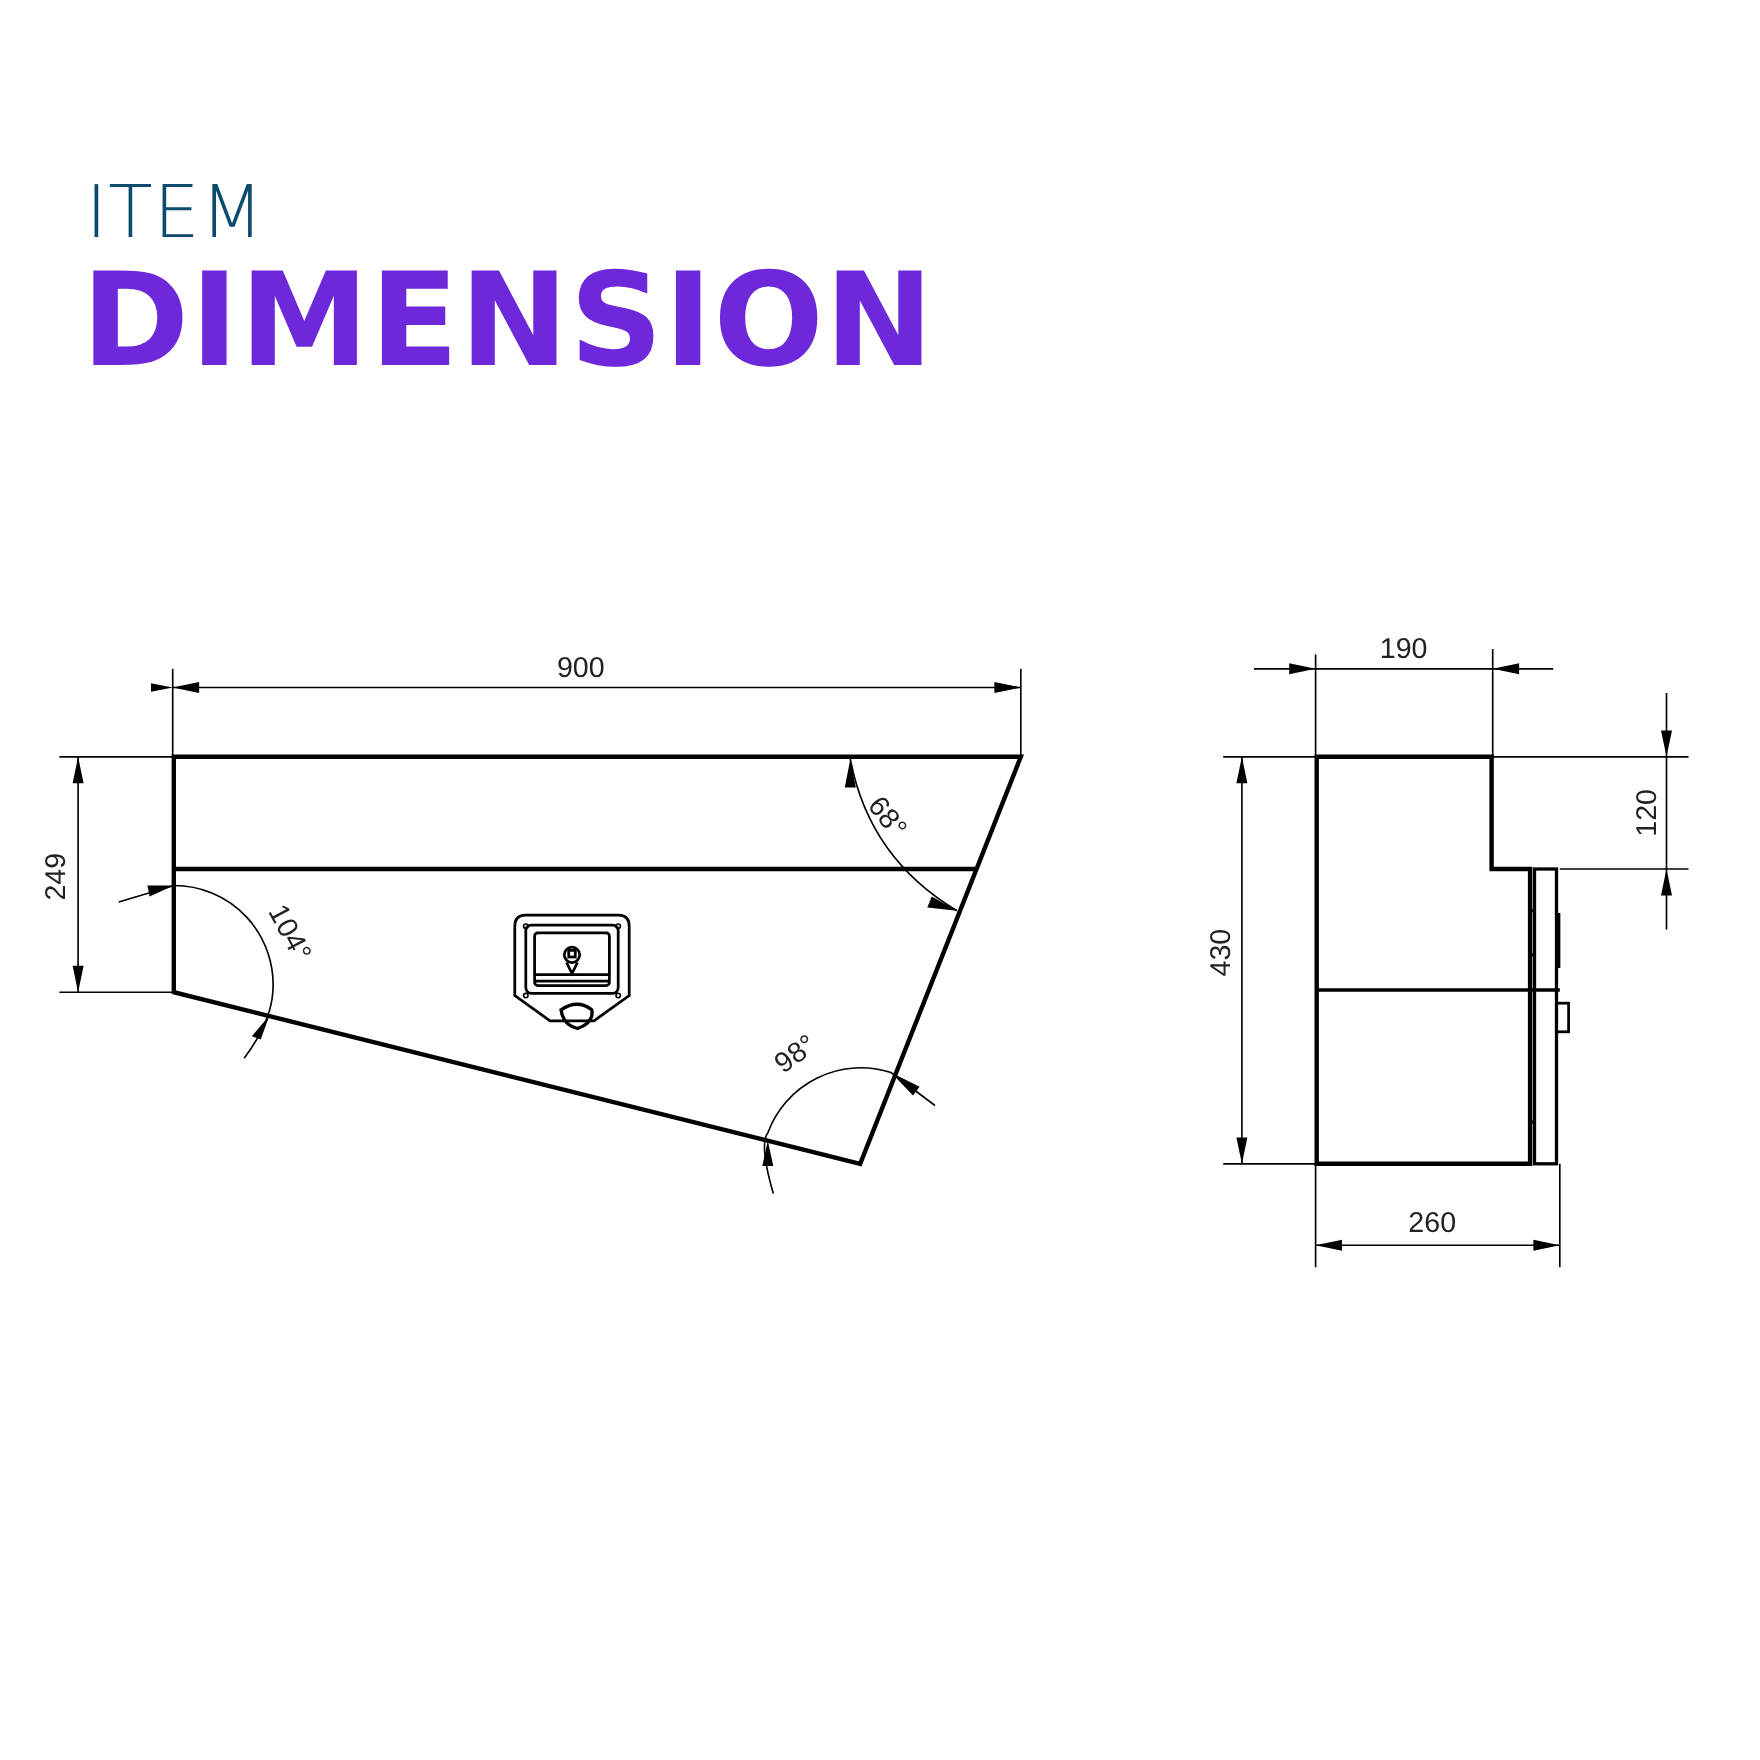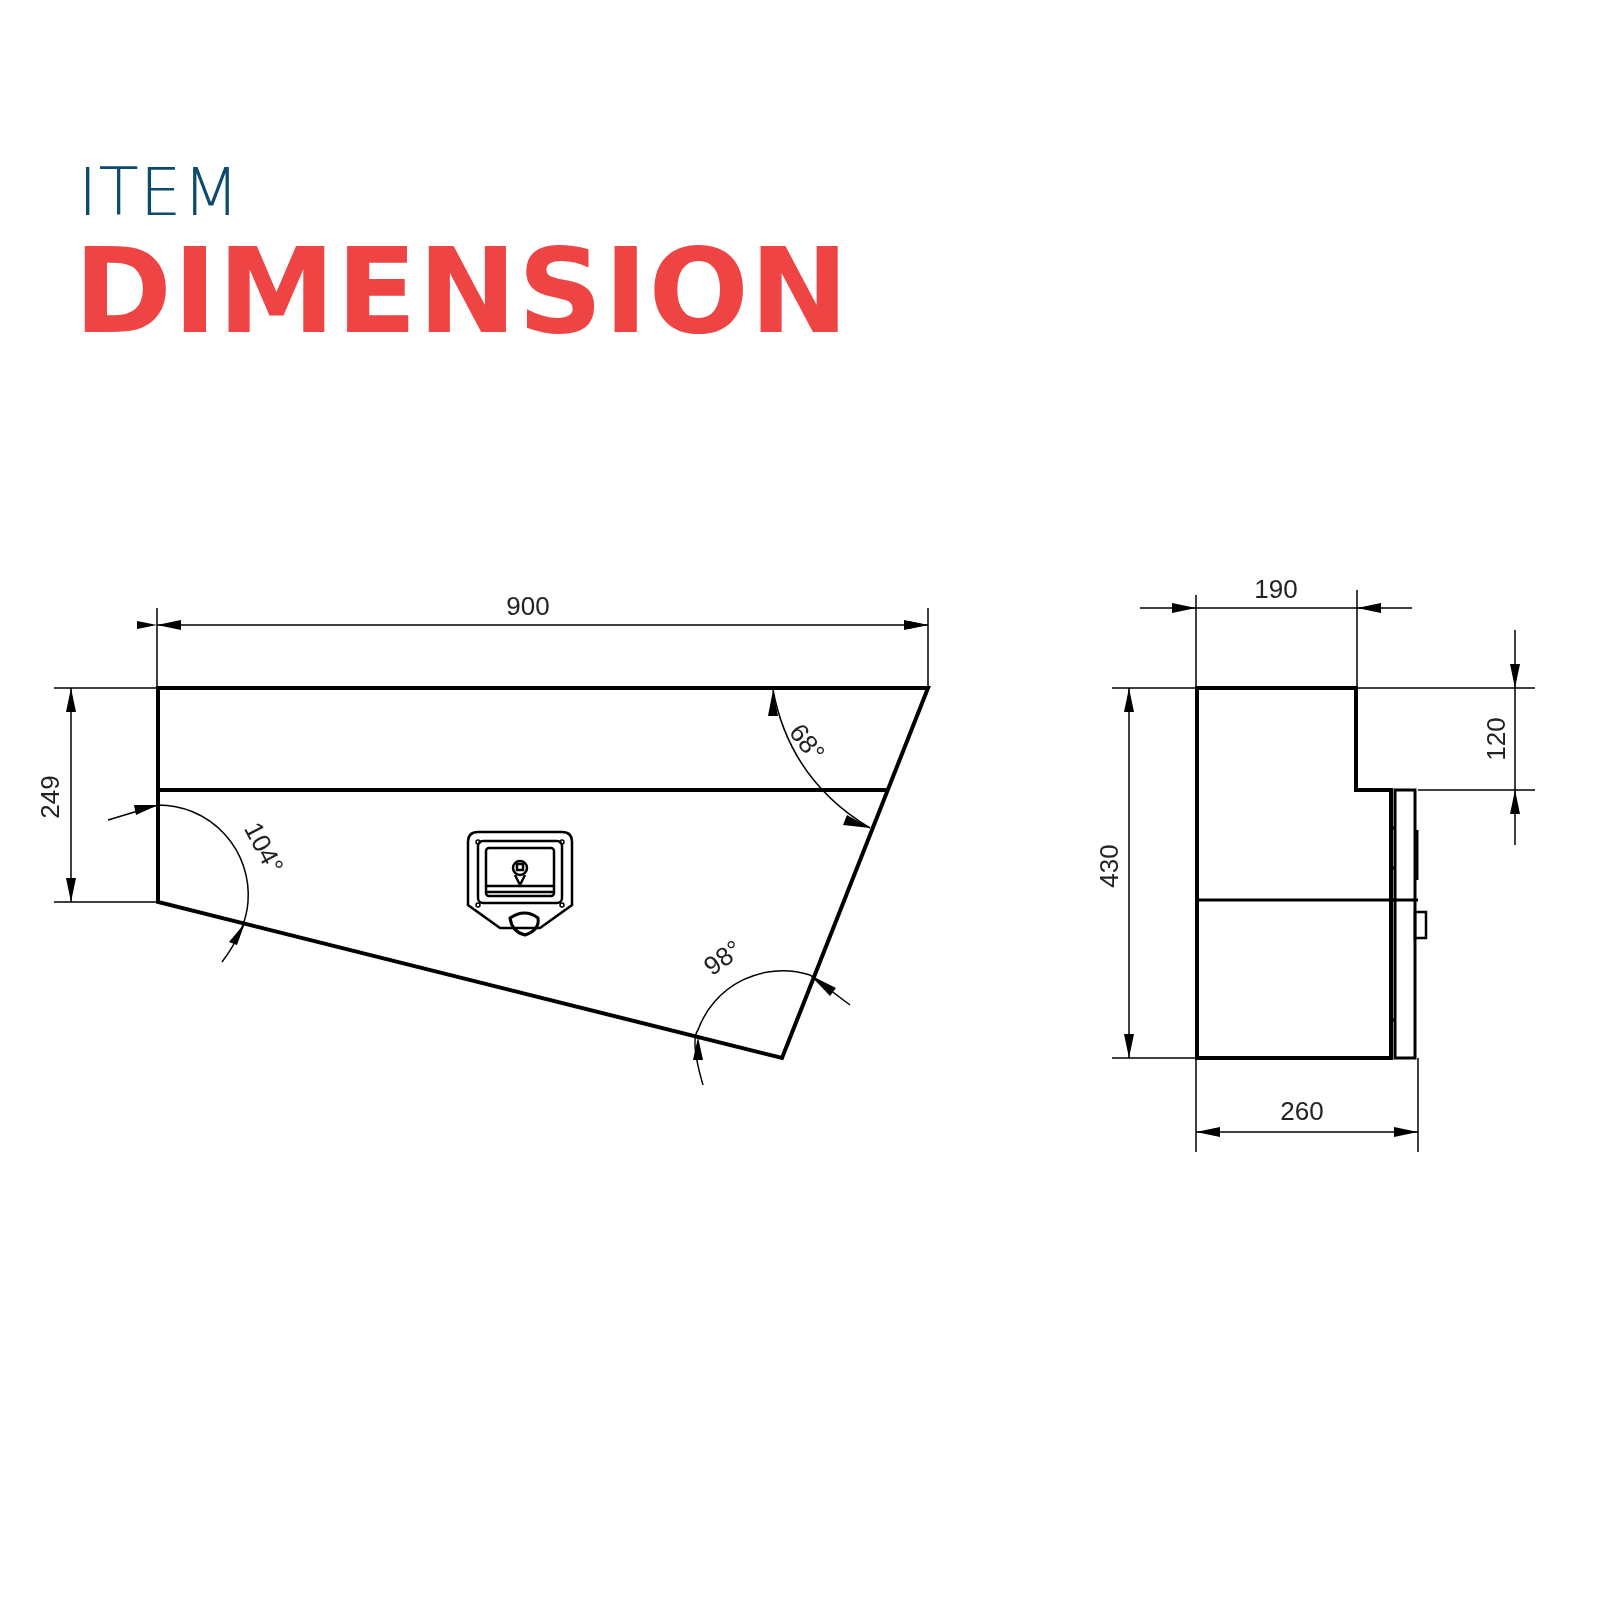--- a/index.html
+++ b/index.html
@@ -6,21 +6,21 @@
   body { width: 1600px; height: 1600px; position: relative; overflow: hidden; }
   .title-light {
     position: absolute; left: 78px; top: 160px;
     font-family: "DejaVu Sans", sans-serif; font-weight: 300;
     font-size: 66px; letter-spacing: 1px; color: #0c4a6e; line-height: 1;
     transform: scaleY(1.0);
   }
   .title-bold {
     position: absolute; left: 74px; top: 232px;
     font-family: "DejaVu Sans", sans-serif; font-weight: bold;
-    font-size: 118px; letter-spacing: 1px; color: #ef4444; line-height: 1;
+    font-size: 118px; letter-spacing: 1px; color: #6d28d9; line-height: 1;
   }
   svg.drawing { position: absolute; left: 0; top: 0; }
   .dim-text {
     font-family: "Liberation Sans", sans-serif; font-size: 26px; fill: #222;
   }
 </style>
 </head>
 <body>
 
 <div class="title-light">ITEM</div>

